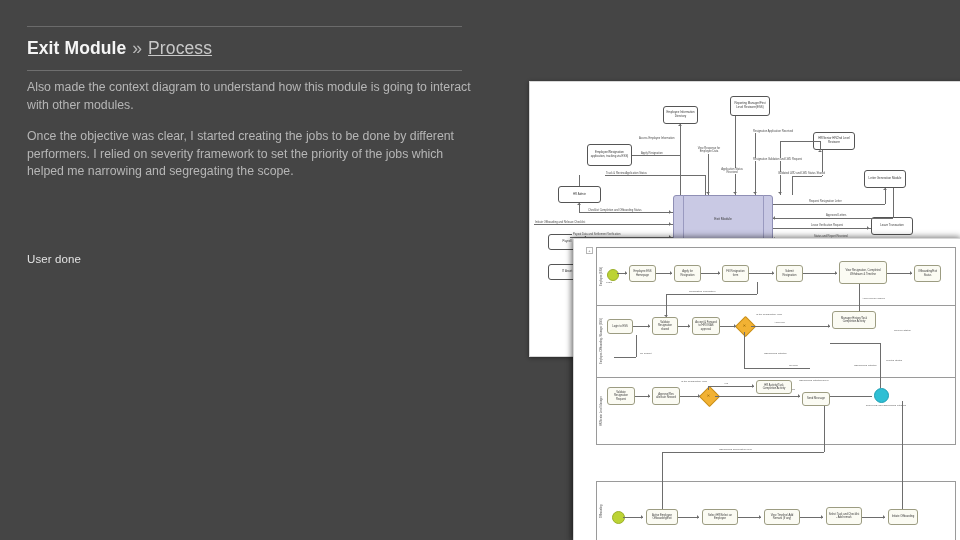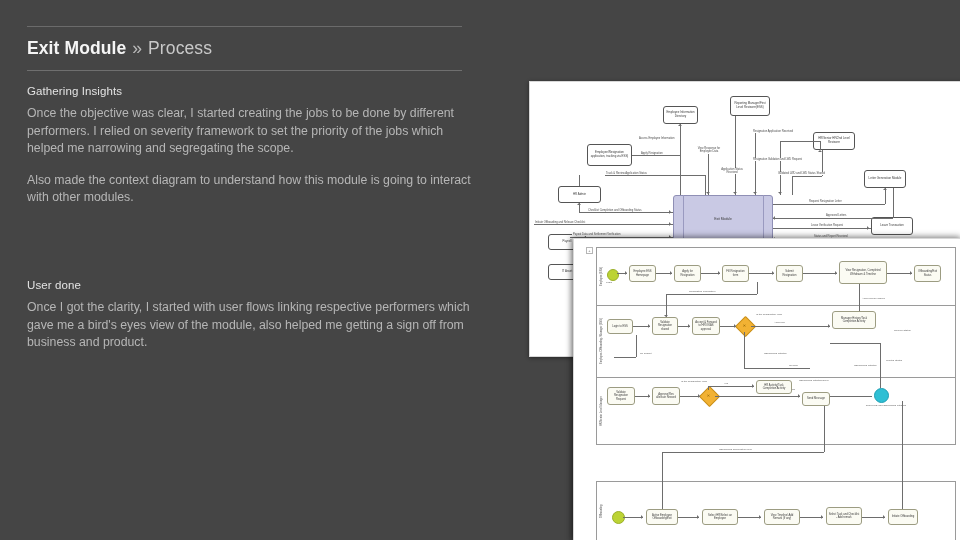--- a/index.html
+++ b/index.html
@@ -22,21 +22,21 @@
   .title{
     margin-top:11px;
     font-size:17.5px;
     line-height:20px;
     color:#f2f2f2;
     letter-spacing:0.1px;
     white-space:nowrap;
   }
   .title .strong{font-weight:bold;color:#f5f5f5;}
   .title .chev{color:#b9b9b9;font-weight:normal;padding:0 1px;}
-  .title .light{color:#c9c9c9;font-weight:normal;}
+  .title .light{color:#c9c9c9;font-weight:normal;text-decoration:underline;}
 
   .sec-head{
     margin-top:14px;
     font-size:11.5px;
     color:#e3e3e3;
     letter-spacing:0.1px;
   }
   .para{
     margin-top:8px;
     font-size:12.3px;
@@ -150,28 +150,26 @@
     <div class="rule top"></div>
 
     <div class="title">
       <span class="strong">Exit Module</span>
       <span class="chev">»</span>
       <span class="light">Process</span>
     </div>
 
     <div class="rule bottom"></div>
 
-    <div class="sec-head">Gathering Insights</div>
+    <div class="para">Also made the context diagram to understand how this module is going to interact with other modules.</div>
     <div class="para">Once the objective was clear, I started creating the jobs to be done by different performers. I relied on severity framework to set the priority of the jobs which helped me narrowing and segregating the scope.</div>
-    <div class="para">Also made the context diagram to understand how this module is going to interact with other modules.</div>
 
     <div class="block-gap"></div>
 
     <div class="sec-head">User done</div>
-    <div class="para">Once I got the clarity, I started with user flows linking respective performers which gave me a bird's eyes view of the module, also helped me getting a sign off from business and product.</div>
   </div>
 
   <div class="panel" id="panel-context">
     <div class="dgm">
 
       <div class="nd hub" style="left:143px;top:113px;width:100px;height:49px;">Exit Module</div>
       <div class="ln v" style="left:153px;top:113px;height:49px;background:#9a9ac0;"></div>
       <div class="ln v" style="left:233px;top:113px;height:49px;background:#9a9ac0;"></div>
 
       <div class="nd" style="left:133px;top:24px;width:35px;height:18px;">Employee Information Directory</div>

